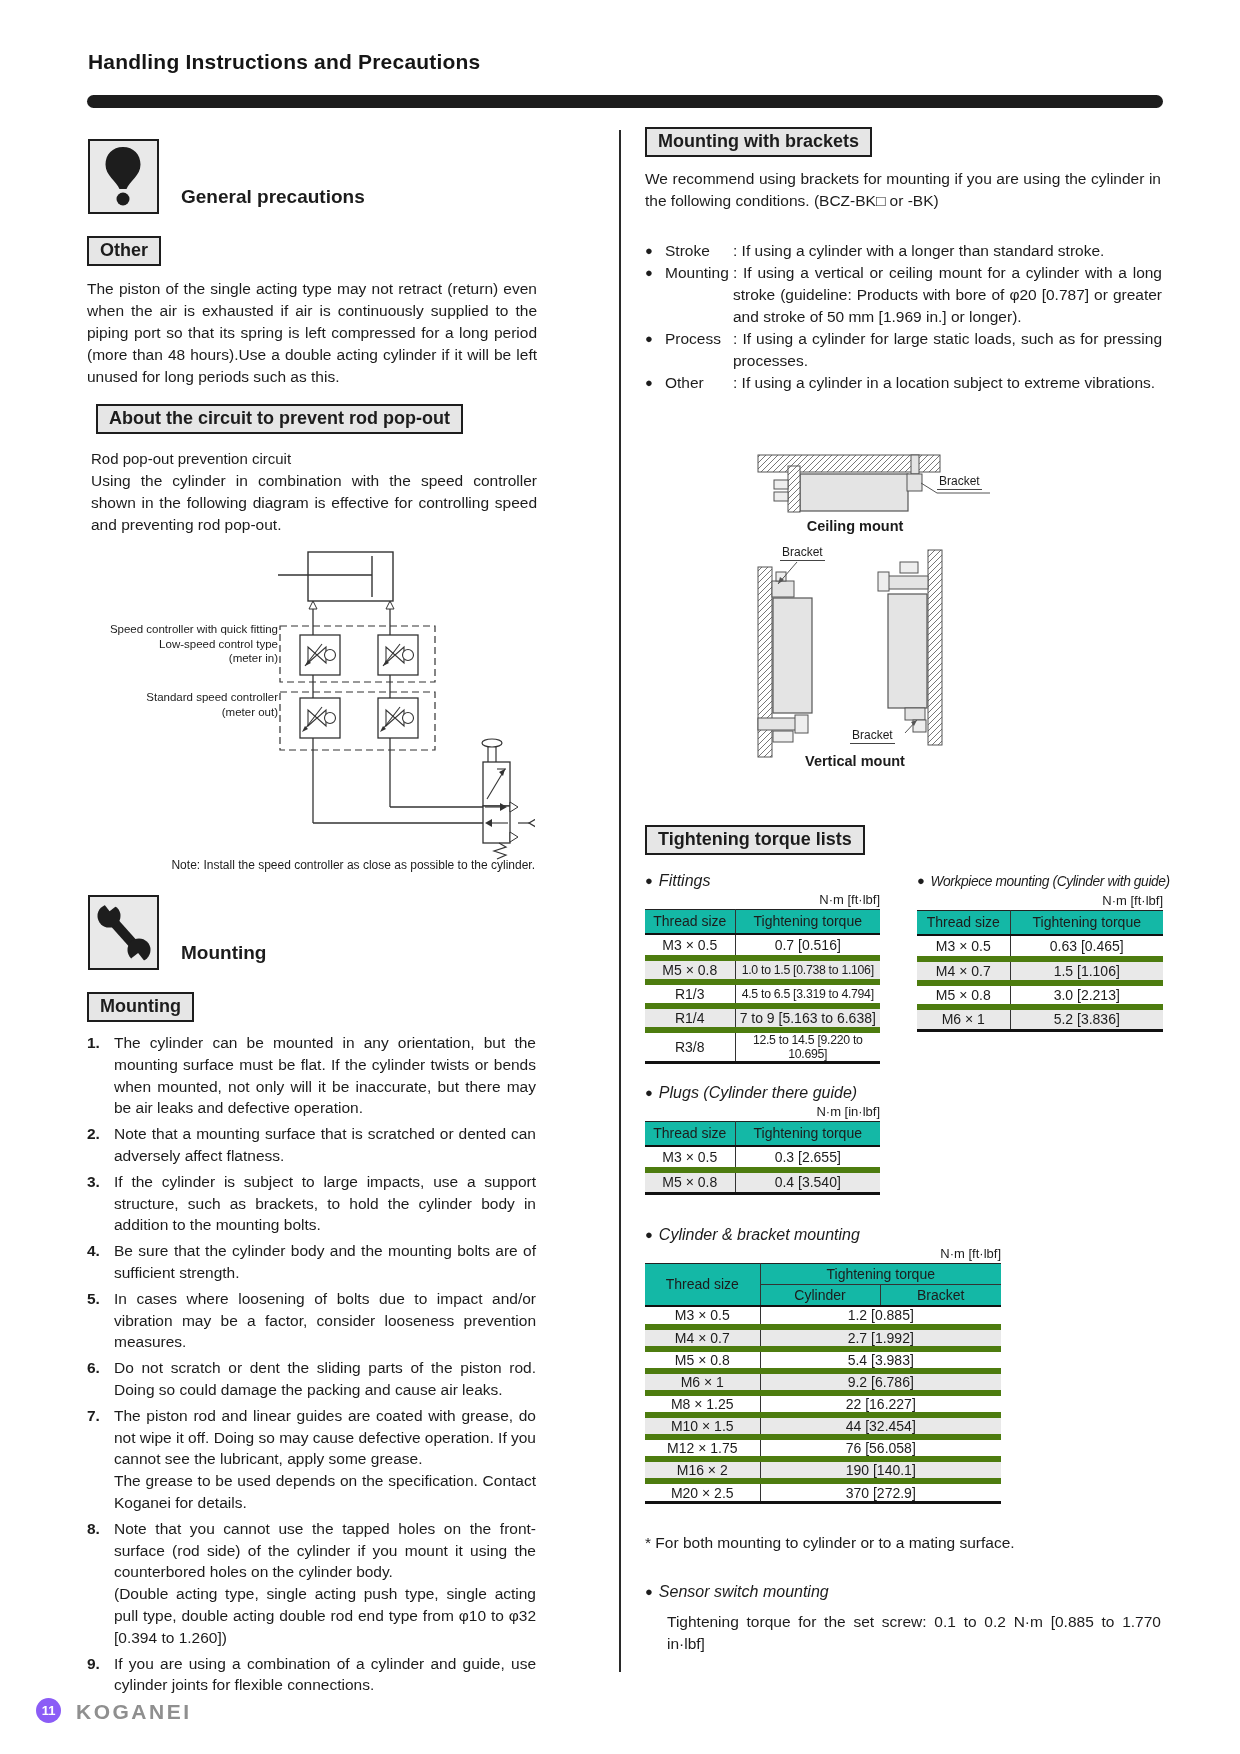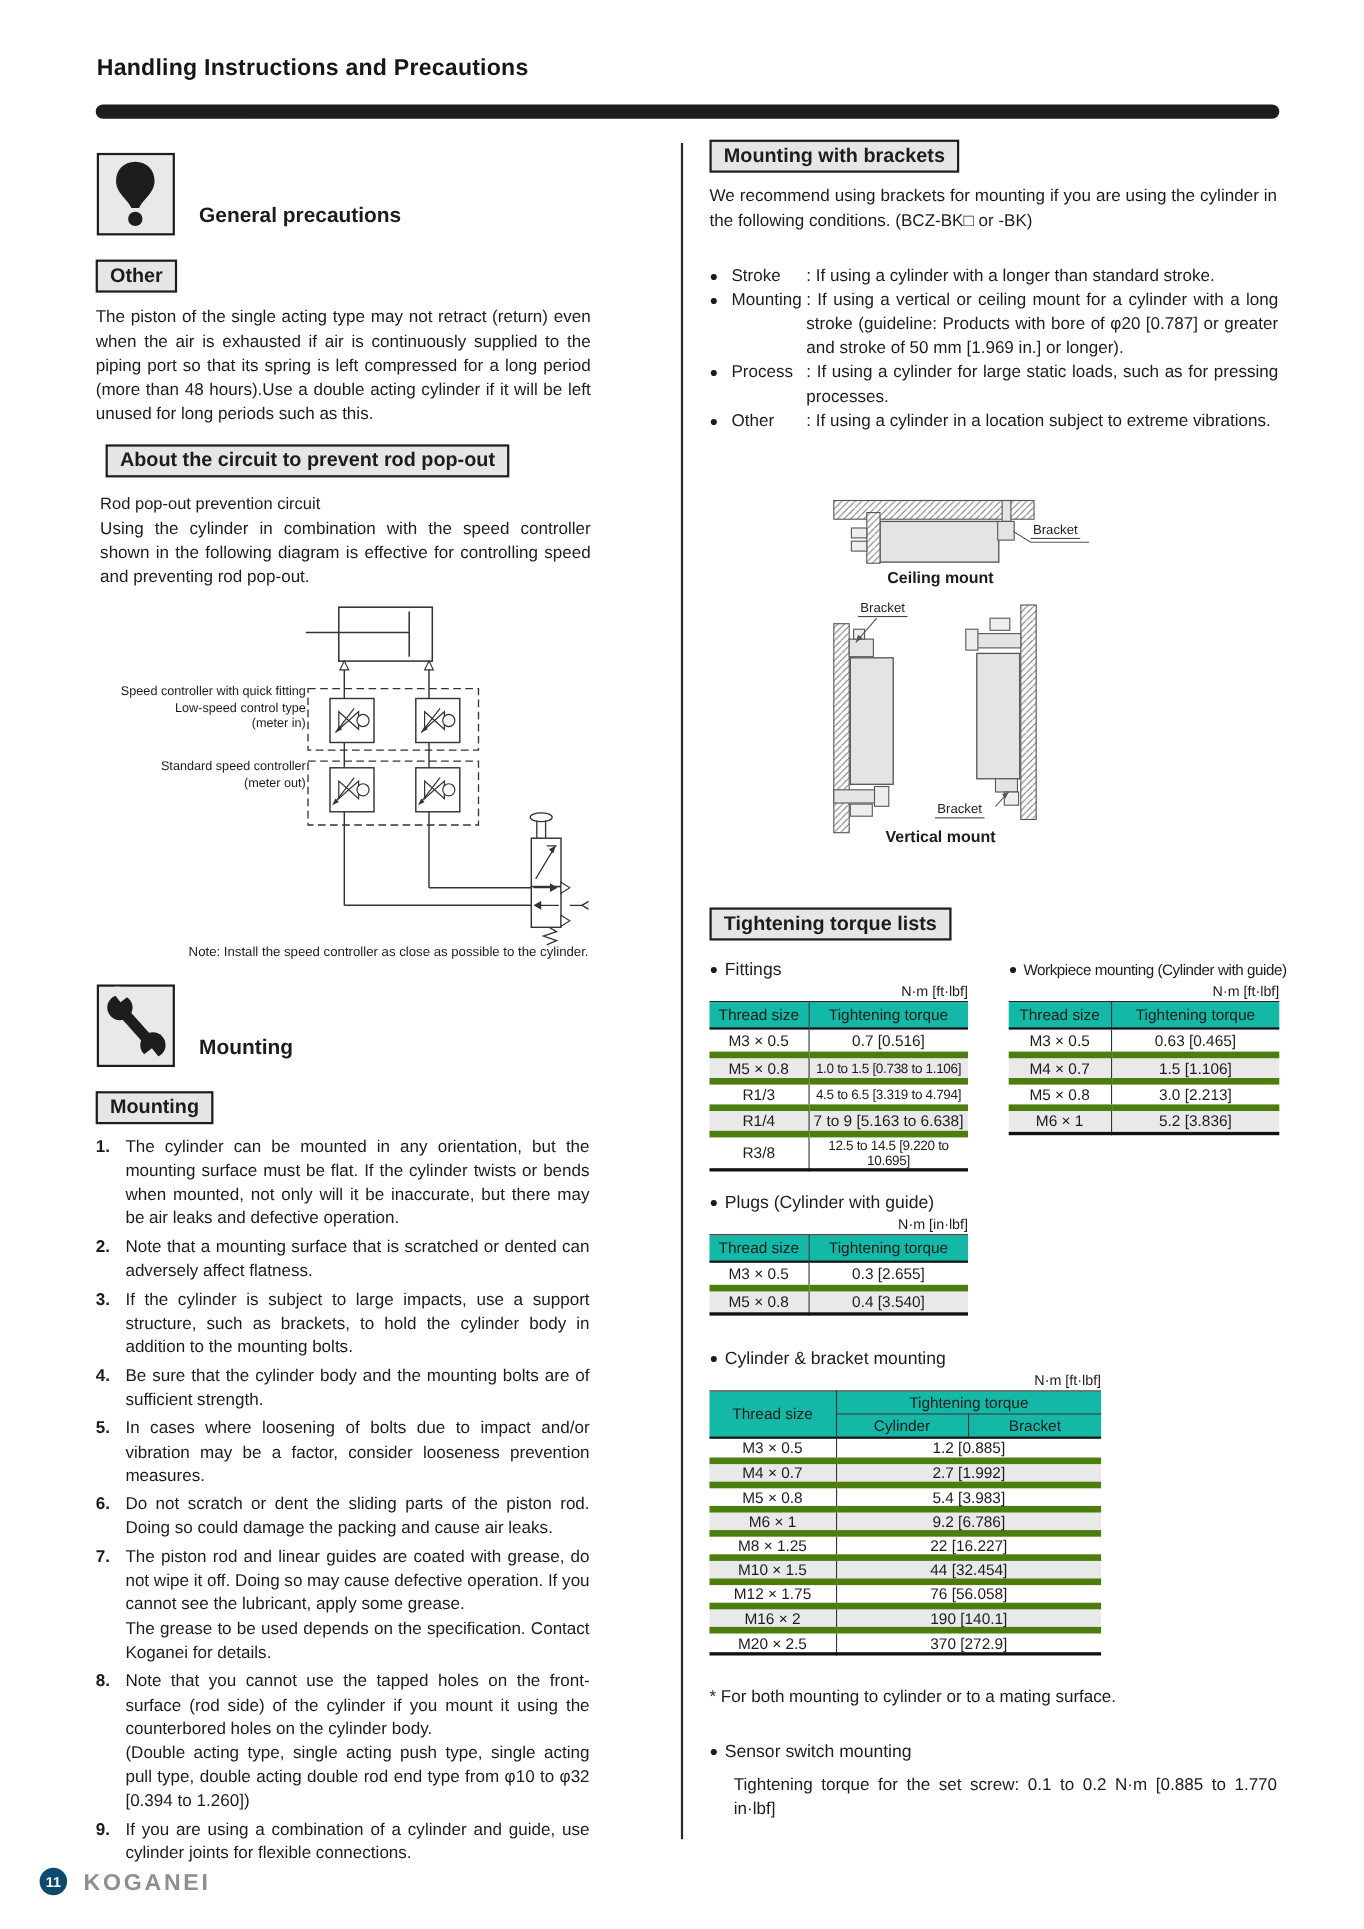--- a/index.html
+++ b/index.html
@@ -32,21 +32,21 @@
   .mlist .txt { flex:1; font-size:15.5px; line-height:21.8px; text-align:justify; white-space:pre-line; }
 
   
   .bullets { width:517px; }
   .brow { display:flex; margin-bottom:0; }
   .b-dot { width:20px; flex:none; font-size:13px; line-height:22px; }
   .b-label { width:68px; flex:none; font-size:15.5px; line-height:22px; }
   .b-text { flex:1; font-size:15.5px; line-height:22px; text-align:justify; white-space:pre-line; }
 
   
-  .tt-title { font-size:16px; line-height:20px; white-space:nowrap; }
+  .tt-title { font-size:16px; line-height:20px; white-space:nowrap;font-style:italic; }
   .tt-title .dot { font-size:13px; margin-right:6px; vertical-align:1px; }
   .tt-title.condensed { font-size:13.8px; letter-spacing:-0.4px; }
   .tt-unit { text-align:right; font-size:13px; margin-top:1px; margin-bottom:2px; }
   table.tt { border-collapse:collapse; width:100%; table-layout:fixed; border-bottom:3px solid #111; }
   table.tt th { background:#14b8a6; font-weight:normal; font-size:14px; height:24px; border-top:1.5px solid #222; border-bottom:2.5px solid #111; text-align:center; }
   table.tt td { font-size:14px; height:24px; text-align:center; border-top:6px solid #4d7c0f; }
   table.tt tbody tr:first-child td { border-top:none; }
   table.tt tbody tr:nth-child(even) { background:#e9e9e9; }
   table.tt .c1 { border-right:1px solid #333; }
   table.tt td.sm { font-size:12.3px; letter-spacing:-0.3px; }
@@ -60,21 +60,21 @@
   .note-line { font-size:15.5px; line-height:22px; }
 
   
   .diag-label { position:absolute; font-size:12px; line-height:14px; white-space:nowrap; }
   .diag-label.ul { border-bottom:1px solid #444; padding:0 2px 1px 2px; }
   .diag-caption { position:absolute; font-size:14.5px; font-weight:bold; text-align:center; white-space:nowrap; }
   .circ-label { position:absolute; font-size:11.5px; line-height:14.5px; text-align:right; white-space:pre-line; }
   .circ-note { font-size:12px; text-align:right; }
 
   
-  #page-badge { left:36px; top:1698px; width:25px; height:25px; background:#0c4a6e; border-radius:50%; color:#fff; font-size:13px; font-weight:bold; display:flex; align-items:center; justify-content:center; }
+  #page-badge { left:36px; top:1698px; width:25px; height:25px; background:#8b5cf6; border-radius:50%; color:#fff; font-size:13px; font-weight:bold; display:flex; align-items:center; justify-content:center; }
   #brand-logo { left:76px; top:1700px; font-size:21px; font-weight:800; letter-spacing:2.5px; color:#8f8f8f; }
 </style>
 </head>
 <body>
 
 <div id="page">
 
   <div class="abs" id="doc-title">Handling Instructions and Precautions</div>
   <div class="abs" id="title-bar"></div>
   <div class="abs" id="col-divider"></div>
@@ -376,21 +376,21 @@
           </tr>
         <tr>
             <td class="c1">M6 × 1</td>
             <td>5.2 [3.836]</td>
           </tr>
       </tbody>
     </table>
   </div>
 
   <div class="abs" style="left:645px; top:1083px; width:235px;">
-    <div class="tt-title"><span class="dot">●</span><span>Plugs (Cylinder with guide)</span></div>
+    <div class="tt-title"><span class="dot">●</span><span>Plugs (Cylinder there guide)</span></div>
     <div class="tt-unit">N·m [in·lbf]</div>
     <table class="tt">
       <colgroup>
           <col style="width:90px">
           <col>
         </colgroup>
       <thead>
           <tr>
         <th class="c1">Thread size</th>
         <th>Tightening torque</th>

